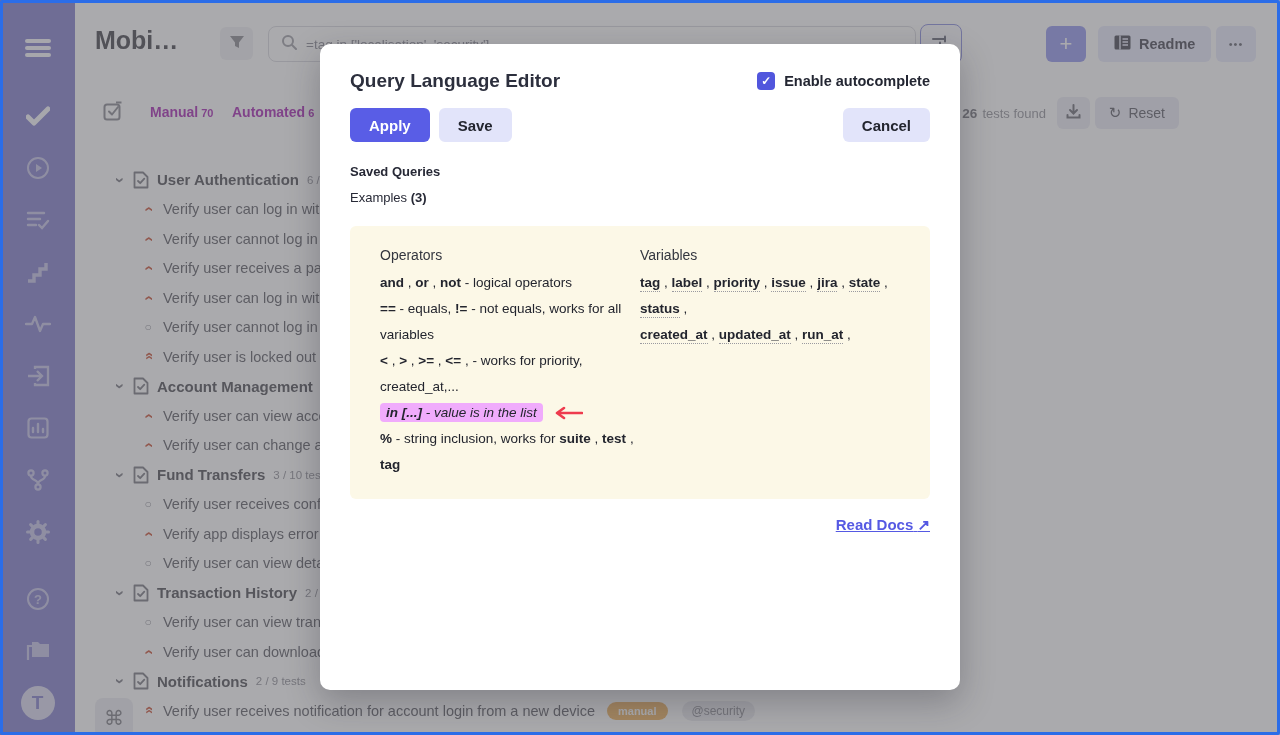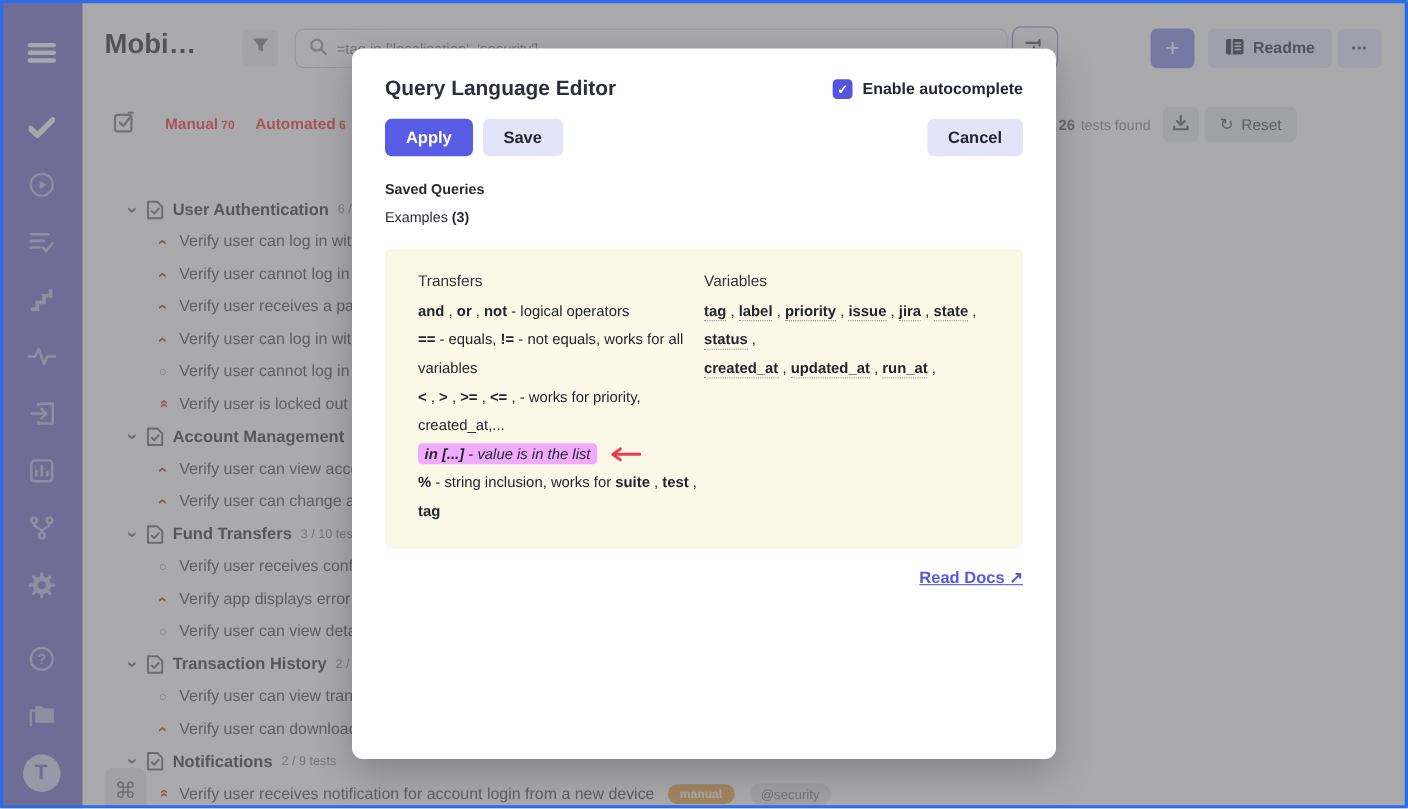--- a/index.html
+++ b/index.html
@@ -35,34 +35,34 @@
   .btn-sliders { position:absolute; left:845px; top:24px; width:42px; height:40px; border:1.5px solid #8589dd;
                  border-radius:8px; background:#fafaff; display:flex; align-items:center; justify-content:center; color:#5d5f70; }
   .btn-plus { position:absolute; left:971px; top:26px; width:40px; height:36px; background:#8f92ee; border:none;
               border-radius:6px; color:#fff; font-size:22px; line-height:36px; text-align:center; cursor:pointer; }
   .btn-readme { position:absolute; left:1023px; top:26px; height:36px; padding:0 16px; background:#e7e8fb; border:none;
                 border-radius:6px; color:#3c3d49; font-size:14.5px; font-weight:bold; display:flex; align-items:center; gap:8px; cursor:pointer; }
   .btn-dots { position:absolute; left:1141px; top:26px; width:40px; height:36px; background:#e7e8fb; border:none;
               border-radius:6px; color:#5c5d68; font-size:11px; letter-spacing:1px; cursor:pointer; }
 
   .row2-icon { position:absolute; left:28px; top:101px; color:#84848c; }
-  .tab { position:absolute; top:104px; font-size:14px; font-weight:bold; color:#ef4444; cursor:pointer; }
+  .tab { position:absolute; top:104px; font-size:14px; font-weight:bold; color:#a21caf; cursor:pointer; }
   .tab small { font-size:11px; font-weight:bold; margin-left:3px; }
   .tab-manual { left:75px; }
   .tab-automated { left:157px; }
   .results { position:absolute; right:234px; top:106px; font-size:13px; color:#8e8e96; }
   .results b { color:#6e6e76; font-size:13.5px; margin-right:5px;margin-left:40px; }
   .btn-download { position:absolute; right:190px; top:97px; width:33px; height:32px; background:#ececf4; border:none;
                   border-radius:6px; color:#64646e; display:flex; align-items:center; justify-content:center; cursor:pointer; }
   .btn-reset { position:absolute; right:101px; top:97px; height:32px; padding:0 14px; background:#e9e9f4; border:none;
                border-radius:6px; color:#54545e; font-size:14px; display:flex; align-items:center; gap:7px; cursor:pointer; }
   .btn-reset .rst { font-size:15px; }
 
   
-  .test-list { position:absolute; left:0; right:0; top:165px;margin-top:11px; }
+  .test-list { position:absolute; left:0; right:0; top:165px; }
   .trow { height:29.5px; display:flex; align-items:center; cursor:pointer; white-space:nowrap; }
   .trow.suite { padding-left:38px; }
   .trow.test  { padding-left:63px; }
   .chev-down { display:inline-block; color:#74747d; font-size:17px; font-weight:bold; transform:rotate(90deg);
                width:14px; text-align:center; }
   .doc-ic { margin:0 8px 0 6px; color:#74747d; display:flex; }
   .suite-label { font-size:15px; font-weight:bold; color:#45454c; }
   .suite-count { font-size:11.5px; color:#8b8b93; margin-left:8px; }
   .st-ic { width:20px; display:inline-flex; justify-content:center; margin-right:5px; font-weight:bold; }
   .st-caret { color:#c84b2e; font-size:16px; transform:rotate(-90deg); }
@@ -454,21 +454,21 @@
       <button class="btn btn-lite btn-cancel">Cancel</button>
     </div>
 
     <div class="saved-queries">Saved Queries</div>
     <div class="examples">
       <span>Examples</span> <b>(3)</b>
     </div>
 
     <div class="help-panel">
       <div class="help-col-left">
-        <div class="help-title">Transfers</div>
+        <div class="help-title">Operators</div>
         <div>
             <p class="hline"><span class="b">and</span><span> , </span><span class="b">or</span><span> , </span><span class="b">not</span><span> - logical operators</span></p>
             <p class="hline"><span class="b">==</span><span> - equals, </span><span class="b">!=</span><span> - not equals, works for all variables</span></p>
             <p class="hline"><span class="b">&lt;</span><span> , </span><span class="b">&gt;</span><span> , </span><span class="b">&gt;=</span><span> , </span><span class="b">&lt;=</span><span> , - works for priority, created_at,...</span></p>
             <p class="hline"><span class="hl-pill"><span class="b">in [...]</span><span> - value is in the list</span></span><span class="red-arrow-sm">
                 <svg width="30" height="14" viewBox="0 0 30 14">
                   <path d="M29 7 H5 M11 2 L4 7 L11 12" fill="none" stroke="currentColor" stroke-width="2.6" stroke-linecap="round" stroke-linejoin="round"></path>
                 </svg>
               </span></p>
             <p class="hline"><span class="b">%</span><span> - string inclusion, works for </span><span class="b">suite</span><span> , </span><span class="b">test</span><span> , </span><span class="b">tag</span></p>

